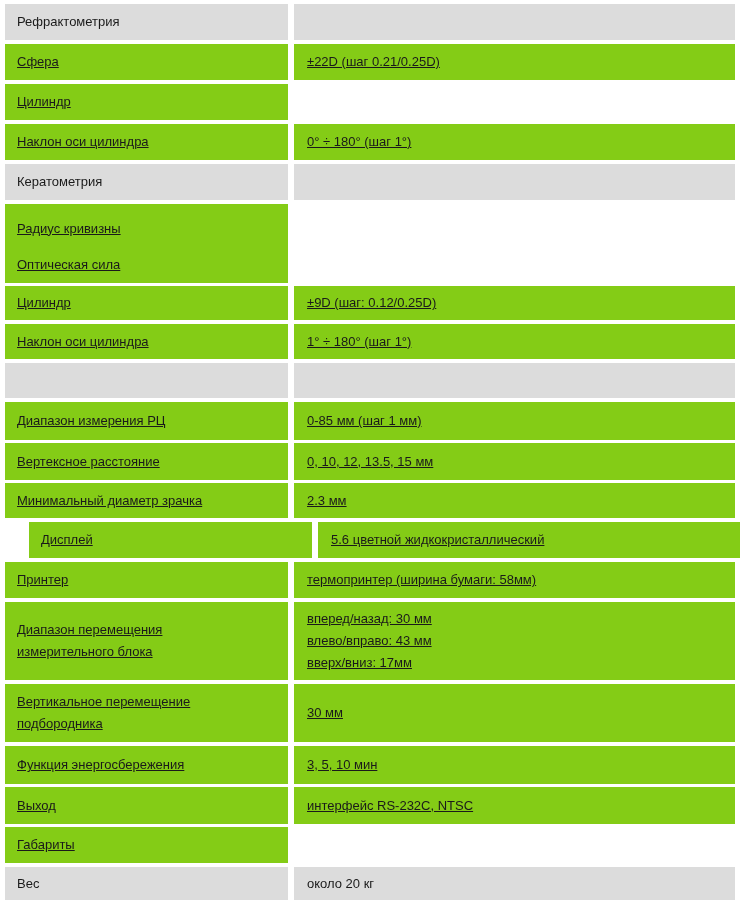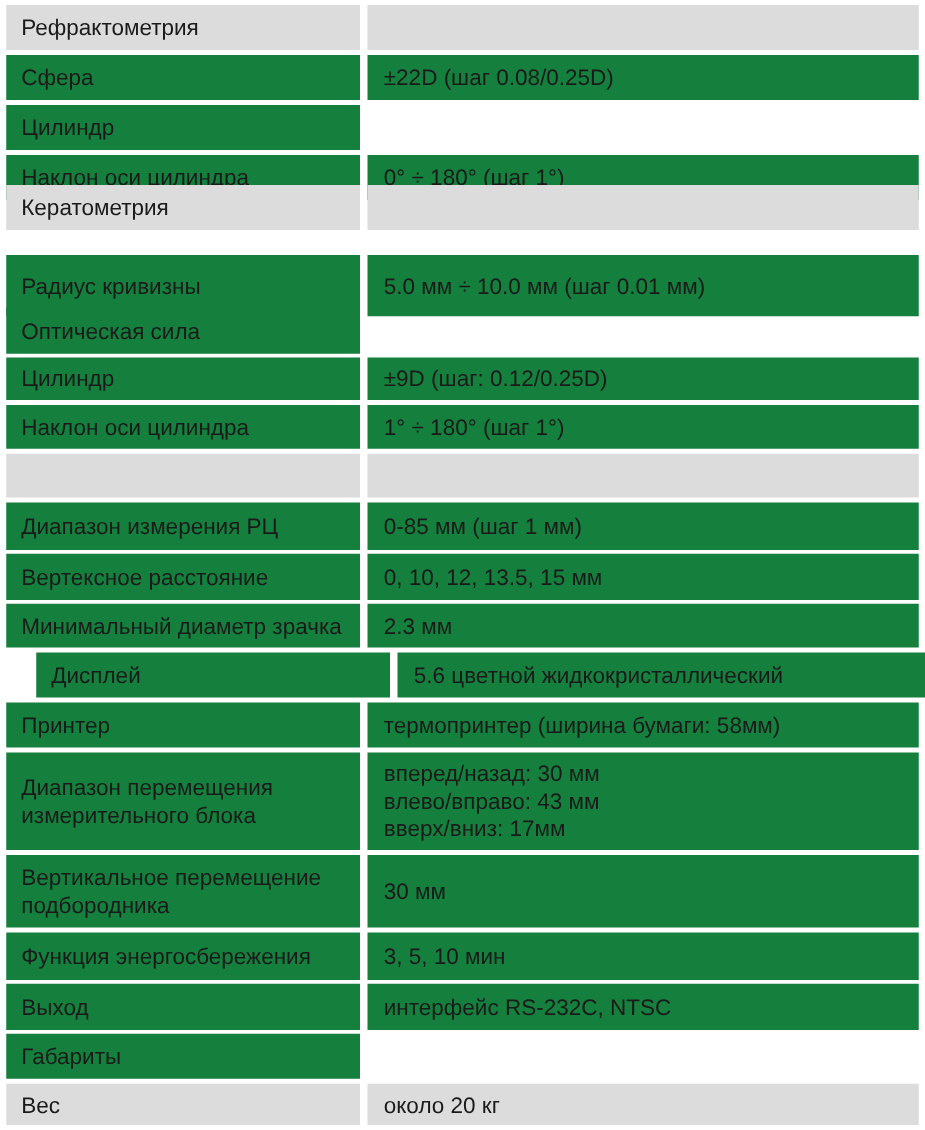--- a/index.html
+++ b/index.html
@@ -1,52 +1,51 @@
 <!DOCTYPE html>
 <html><head>
 <meta charset="utf-8">
 <style>
   html, body { margin:0; padding:0; background:#ffffff; }
   body { width:740px; height:904px; position:relative; overflow:hidden;
          font-family:"Liberation Sans", sans-serif; color:#1a1a1a; }
   .row { position:absolute; left:5px; width:730px; display:flex; }
-  .cell { box-sizing:border-box; display:flex; align-items:center; font-size:18px; line-height:22px; }
+  .cell { box-sizing:border-box; display:flex; align-items:center; font-size:13px; line-height:22px; }
   .c1 { width:283px; padding-left:12px; }
   .c2 { position:absolute; left:289px; width:441px; padding-left:13px; height:100%; }
   .c1 { position:absolute; left:0; height:100%; }
   .hdr .cell { background:#dcdcdc; }
-  .dat .cell { background:#15803d; }
+  .dat .cell { background:#84cc16;text-decoration:underline; }
   .multi { white-space:pre-line; }
 </style>
 </head>
 <body>
 
 <div id="table">
     <div class="row hdr" style="top: 4px; height: 36px;">
       <div class="cell c1 multi">Рефрактометрия</div>
       <div class="cell c2 multi"></div>
     </div>
     <div class="row dat" style="top: 44px; height: 36px;">
       <div class="cell c1 multi">Сфера</div>
-      <div class="cell c2 multi">±22D (шаг 0.08/0.25D)</div>
+      <div class="cell c2 multi">±22D (шаг 0.21/0.25D)</div>
     </div>
     <div class="row dat" style="top: 84px; height: 36px;">
       <div class="cell c1 multi">Цилиндр</div>
     </div>
     <div class="row dat" style="top: 124px; height: 36px;">
       <div class="cell c1 multi">Наклон оси цилиндра</div>
       <div class="cell c2 multi">0° ÷ 180° (шаг 1°)</div>
     </div>
-    <div class="row hdr" style="top: 148px; height: 36px;">
+    <div class="row hdr" style="top: 164px; height: 36px;">
       <div class="cell c1 multi">Кератометрия</div>
       <div class="cell c2 multi"></div>
     </div>
     <div class="row dat" style="top: 204px; height: 49px; border-radius: 13px;">
       <div class="cell c1 multi">Радиус кривизны</div>
-      <div class="cell c2 multi">5.0 мм ÷ 10.0 мм (шаг 0.01 мм)</div>
     </div>
     <div class="row dat" style="top: 246px; height: 37px;">
       <div class="cell c1 multi">Оптическая сила</div>
     </div>
     <div class="row dat" style="top: 286px; height: 34px;">
       <div class="cell c1 multi">Цилиндр</div>
       <div class="cell c2 multi">±9D (шаг: 0.12/0.25D)</div>
     </div>
     <div class="row dat" style="top: 324px; height: 35px;">
       <div class="cell c1 multi">Наклон оси цилиндра</div>

